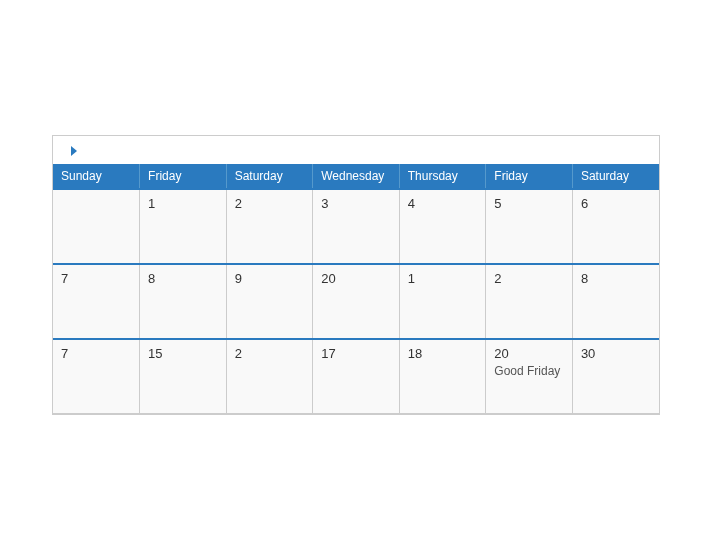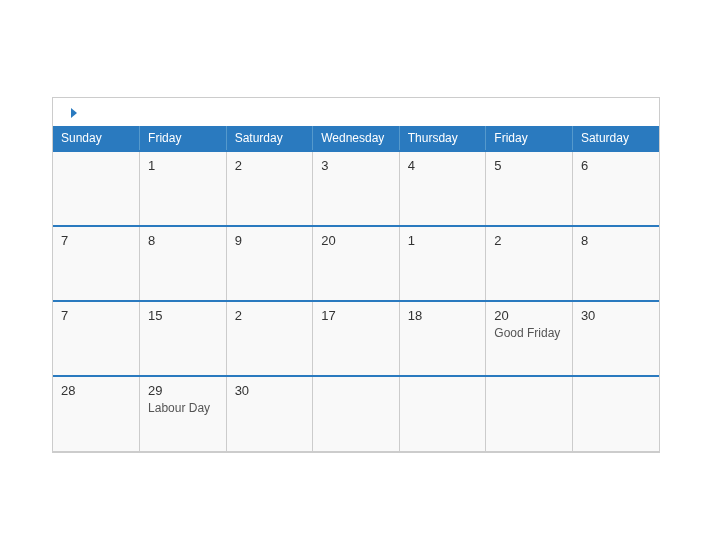--- a/index.html
+++ b/index.html
@@ -204,31 +204,15 @@
             <span class="day-number">18</span>
           </td>
           <td>
             <span class="day-number">20</span>
             <span class="holiday-label">Good Friday</span>
           </td>
           <td>
             <span class="day-number">30</span>
           </td>
         </tr>
-        <tr>
-          <td>
-            <span class="day-number">28</span>
-          </td>
-          <td>
-            <span class="day-number">29</span>
-            <span class="holiday-label">Labour Day</span>
-          </td>
-          <td>
-            <span class="day-number">30</span>
-          </td>
-          <td class="empty-cell"></td>
-          <td class="empty-cell"></td>
-          <td class="empty-cell"></td>
-          <td class="empty-cell"></td>
-        </tr>
       </tbody>
   </table>
 </div>
 
 </body></html>

